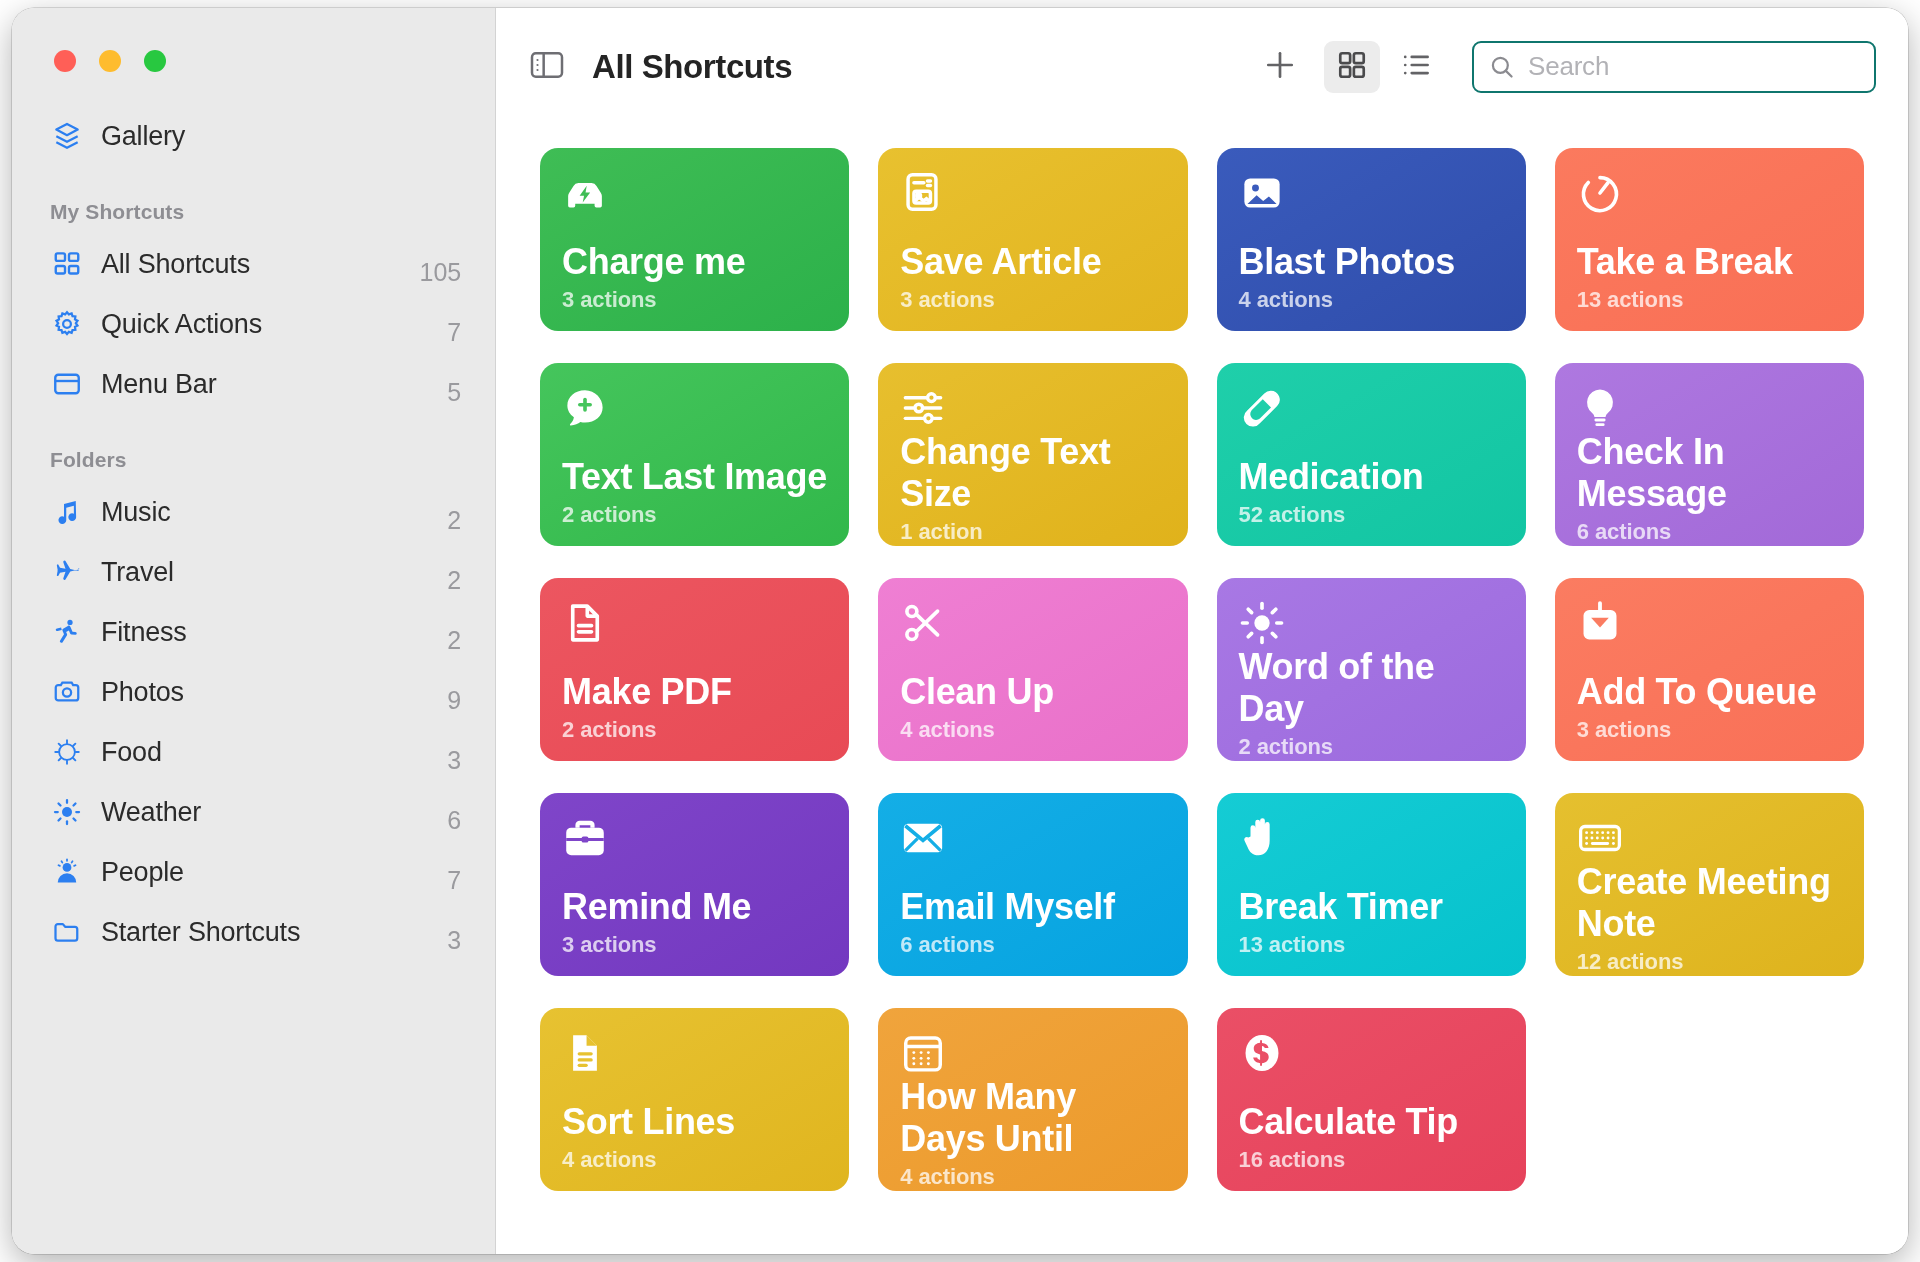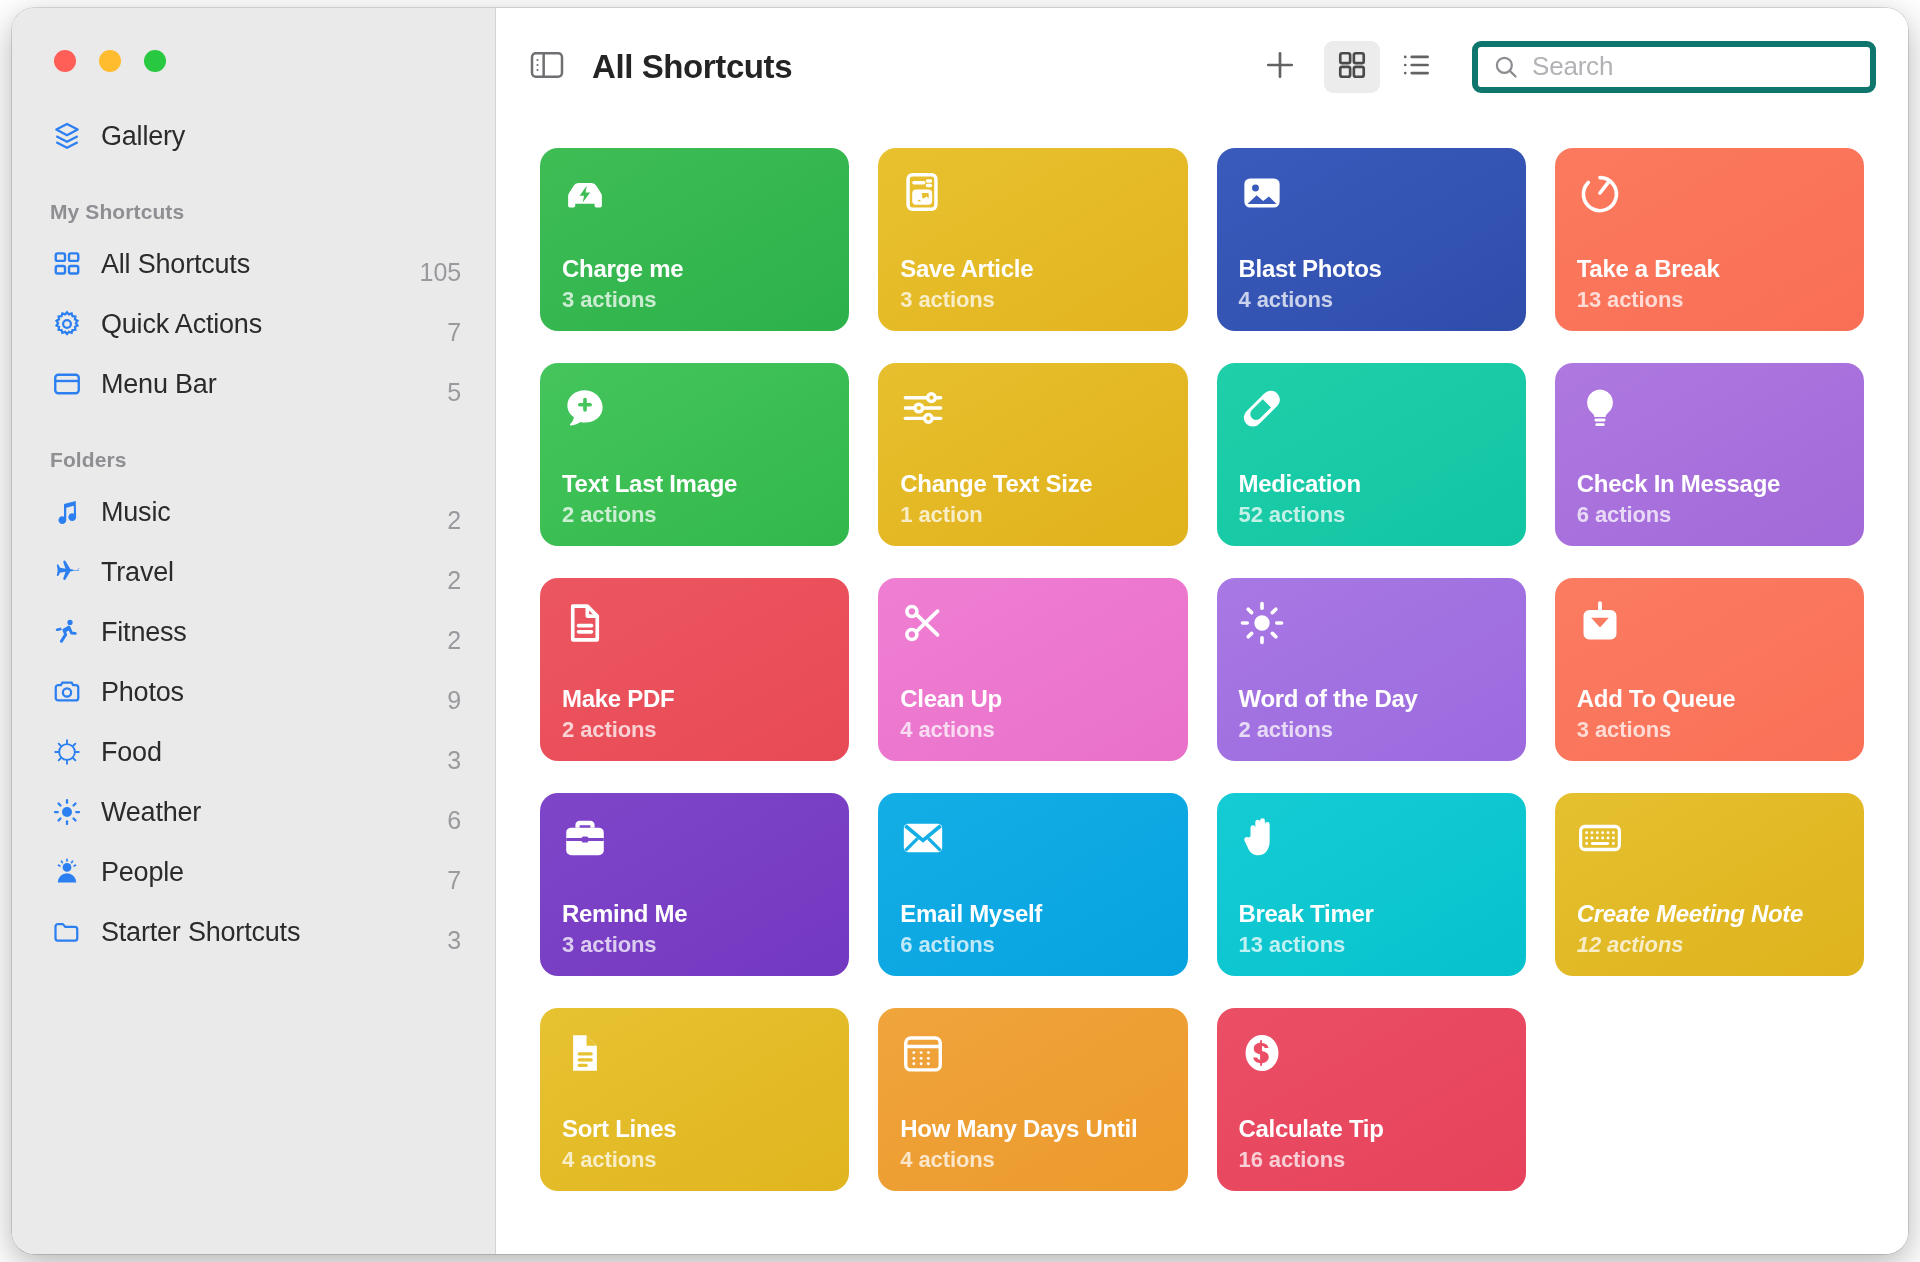--- a/index.html
+++ b/index.html
@@ -122,21 +122,21 @@
     color: #636366;
     border-radius: 9px;
     cursor: default;
   }
   #add-button { margin-right: 16px; }
   .tb-btn.active { background: #ececec; color: #4a4a4c; }
   #list-view-button { margin-left: 8px; margin-right: 28px; }
 
   #search-box {
     width: 404px; height: 52px;
-    border: 6px solid #0f766e;
+    border: 2px solid #0f766e;
     border-radius: 9px;
     background: #ffffff;
     display: flex;
     align-items: center;
     padding: 0 14px;
     gap: 12px;
   }
   #search-box .mag { color: #8b8b90; display:flex; }
   #search-input {
     border: none; outline: none; background: transparent;
@@ -174,21 +174,21 @@
     width: 46px; height: 46px;
     color: #ffffff;
     display: flex; align-items: flex-start;
     flex: 0 0 auto;
   }
   .card .card-icon svg { display:block; }
   .card .card-text {
     margin-top: auto;
   }
   .card .card-name {
-    font-size: 24px;
+    font-size: 36px;
     font-weight: 700;
     color: #ffffff;
     letter-spacing: -0.3px;
     line-height: 1.16;
   }
   .card .card-actions {
     font-size: 22px;
     font-weight: 600;
     color: rgba(255,255,255,0.74);
     letter-spacing: -0.1px;
@@ -651,21 +651,21 @@
             <div class="card-icon">
               <svg width="46" height="46" viewBox="0 0 24 24" fill="currentColor">
                 <path d="M6.0 11.2 V6.6 a1.25 1.25 0 0 1 2.5 0 v4.2 V3.7 a1.25 1.25 0 0 1 2.5 0 v7.0 V2.9 a1.25 1.25 0 0 1 2.5 0 v7.8 V4.9 a1.25 1.25 0 0 1 2.5 0 v8.5 c0 4.3-2.3 7.6-5.9 7.6 -3.0 0-4.6-1.7-5.6-4.2 L2.9 13.4 a1.3 1.3 0 0 1 2.0-1.6 Z"></path>
               </svg>
             </div>
             <div class="card-text">
               <div class="card-name">Break Timer</div>
               <div class="card-actions">13 actions</div>
             </div>
           </div>
-          <div class="card" style="background: linear-gradient(150deg, rgb(229, 192, 47) 0%, rgb(222, 179, 29) 100%); font-style: italic;">
+          <div class="card" style="background: linear-gradient(150deg, rgb(229, 192, 47) 0%, rgb(222, 179, 29) 100%);">
             <div class="card-icon">
               <svg width="46" height="46" viewBox="0 0 24 24" fill="none" stroke="currentColor" stroke-width="1.7">
                 <rect x="1.9" y="6.0" width="20.2" height="12.0" rx="2.2"></rect>
                 <g stroke-linecap="round" stroke-width="1.5">
                   <path d="M5.0 9.2 h.01"></path>
                   <path d="M7.8 9.2 h.01"></path>
                   <path d="M10.6 9.2 h.01"></path>
                   <path d="M13.4 9.2 h.01"></path>
                   <path d="M16.2 9.2 h.01"></path>
                   <path d="M19.0 9.2 h.01"></path>

